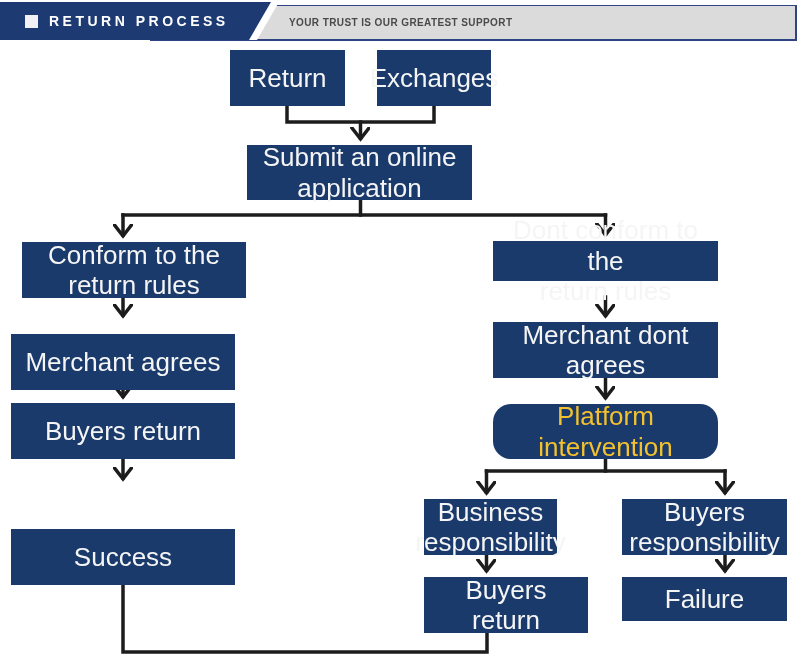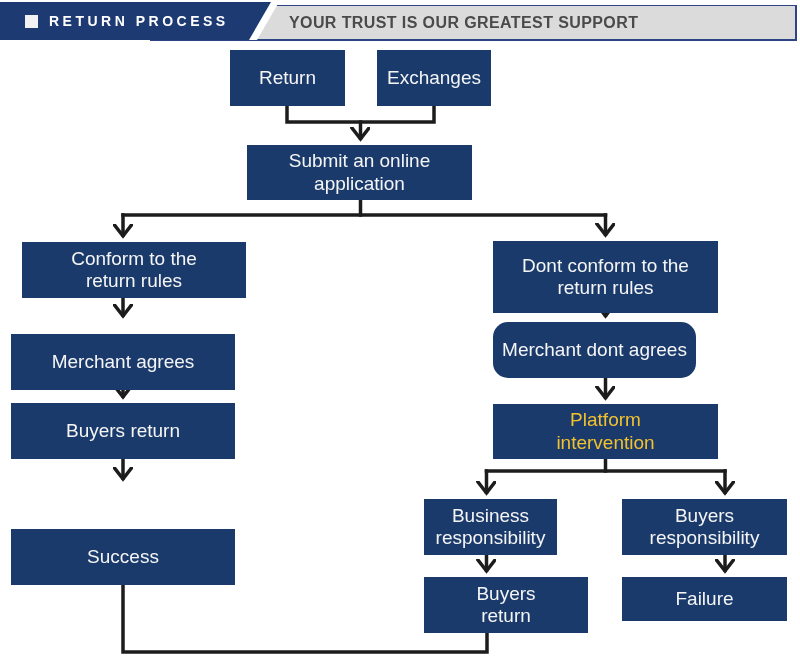--- a/index.html
+++ b/index.html
@@ -8,53 +8,53 @@
     font-family:"Liberation Sans", sans-serif;overflow:hidden;
   }
   
   .header{position:absolute;left:0;top:0;width:800px;height:44px;}
   .header-gray{
     position:absolute;left:150px;top:5px;right:3px;height:33px;
     background:#dbdbdb;border:1px solid #2c4484;border-bottom-width:2px;border-right-width:2px;
     display:flex;align-items:center;z-index:1;
   }
   .tagline{
-    padding-left:138px;font-size:16px;color:#4a4a4a;letter-spacing:.4px;font-weight:bold;
+    padding-left:138px;font-size:10px;color:#4a4a4a;letter-spacing:.4px;font-weight:bold;
   }
   .slant-white{
     position:absolute;left:0;top:2px;width:284px;height:38px;background:#ffffff;z-index:2;
     -webkit-clip-path:polygon(0 0,279px 0,257px 100%,0 100%);
     clip-path:polygon(0 0,279px 0,257px 100%,0 100%);
   }
   .banner{
     position:absolute;left:0;top:2px;width:276px;height:38px;background:#1d3b72;z-index:3;
     -webkit-clip-path:polygon(0 0,271px 0,249px 100%,0 100%);
     clip-path:polygon(0 0,271px 0,249px 100%,0 100%);
     display:flex;align-items:center;
   }
   .bullet{display:inline-block;width:13px;height:13px;background:#f2f2f2;margin-left:25px;}
   .banner-title{
     margin-left:11px;color:#ffffff;font-size:14px;font-weight:bold;letter-spacing:3.5px;
   }
   
   .node{
     position:absolute;background:#1a3a6c;color:#f5f5f5;
     display:flex;align-items:center;justify-content:center;text-align:center;
-    font-size:19px;line-height:1.17;white-space:pre-line;z-index:4;
+    font-size:26px;line-height:1.17;white-space:pre-line;z-index:4;
   }
   #n-return          {left:230px;top:50px;width:115px;height:56px;}
   #n-exchanges       {left:377px;top:50px;width:114px;height:56px;}
   #n-submit          {left:247px;top:145px;width:225px;height:55px;}
   #n-conform         {left:11px; top:242px;width:224px;height:56px;margin-left:11px;}
   #n-merchant-agrees {left:11px; top:334px;width:224px;height:56px;}
   #n-buyers-return   {left:11px; top:403px;width:224px;height:56px;}
   #n-success         {left:11px; top:485px;width:224px;height:56px;margin-top:44px;}
-  #n-dont-conform    {left:493px;top:241px;width:225px;height:72px;}
-  #n-merchant-dont   {left:493px;top:322px;width:203px;height:56px;border-radius:15px;}
-  #n-platform        {left:493px;top:404px;width:225px;height:55px;color:#f2c12d;}
+  #n-dont-conform    {left:493px;top:241px;width:225px;height:40px;}
+  #n-merchant-dont   {left:493px;top:322px;width:225px;height:56px;}
+  #n-platform        {left:493px;top:404px;width:225px;height:55px;color:#f2c12d;border-radius:18px;}
   #n-business-resp   {left:424px;top:499px;width:133px;height:56px;}
   #n-buyers-resp     {left:622px;top:499px;width:165px;height:56px;}
   #n-buyers-return-2 {left:424px;top:577px;width:164px;height:56px;}
   #n-failure         {left:622px;top:577px;width:165px;height:44px;}
   
   .connectors{position:absolute;left:0;top:0;width:800px;height:665px;z-index:3;}
   .connectors path{stroke:#1c1c1c;stroke-width:3.5;fill:none;stroke-linecap:square;stroke-linejoin:miter;}
 </style>
 </head>
 <body>

